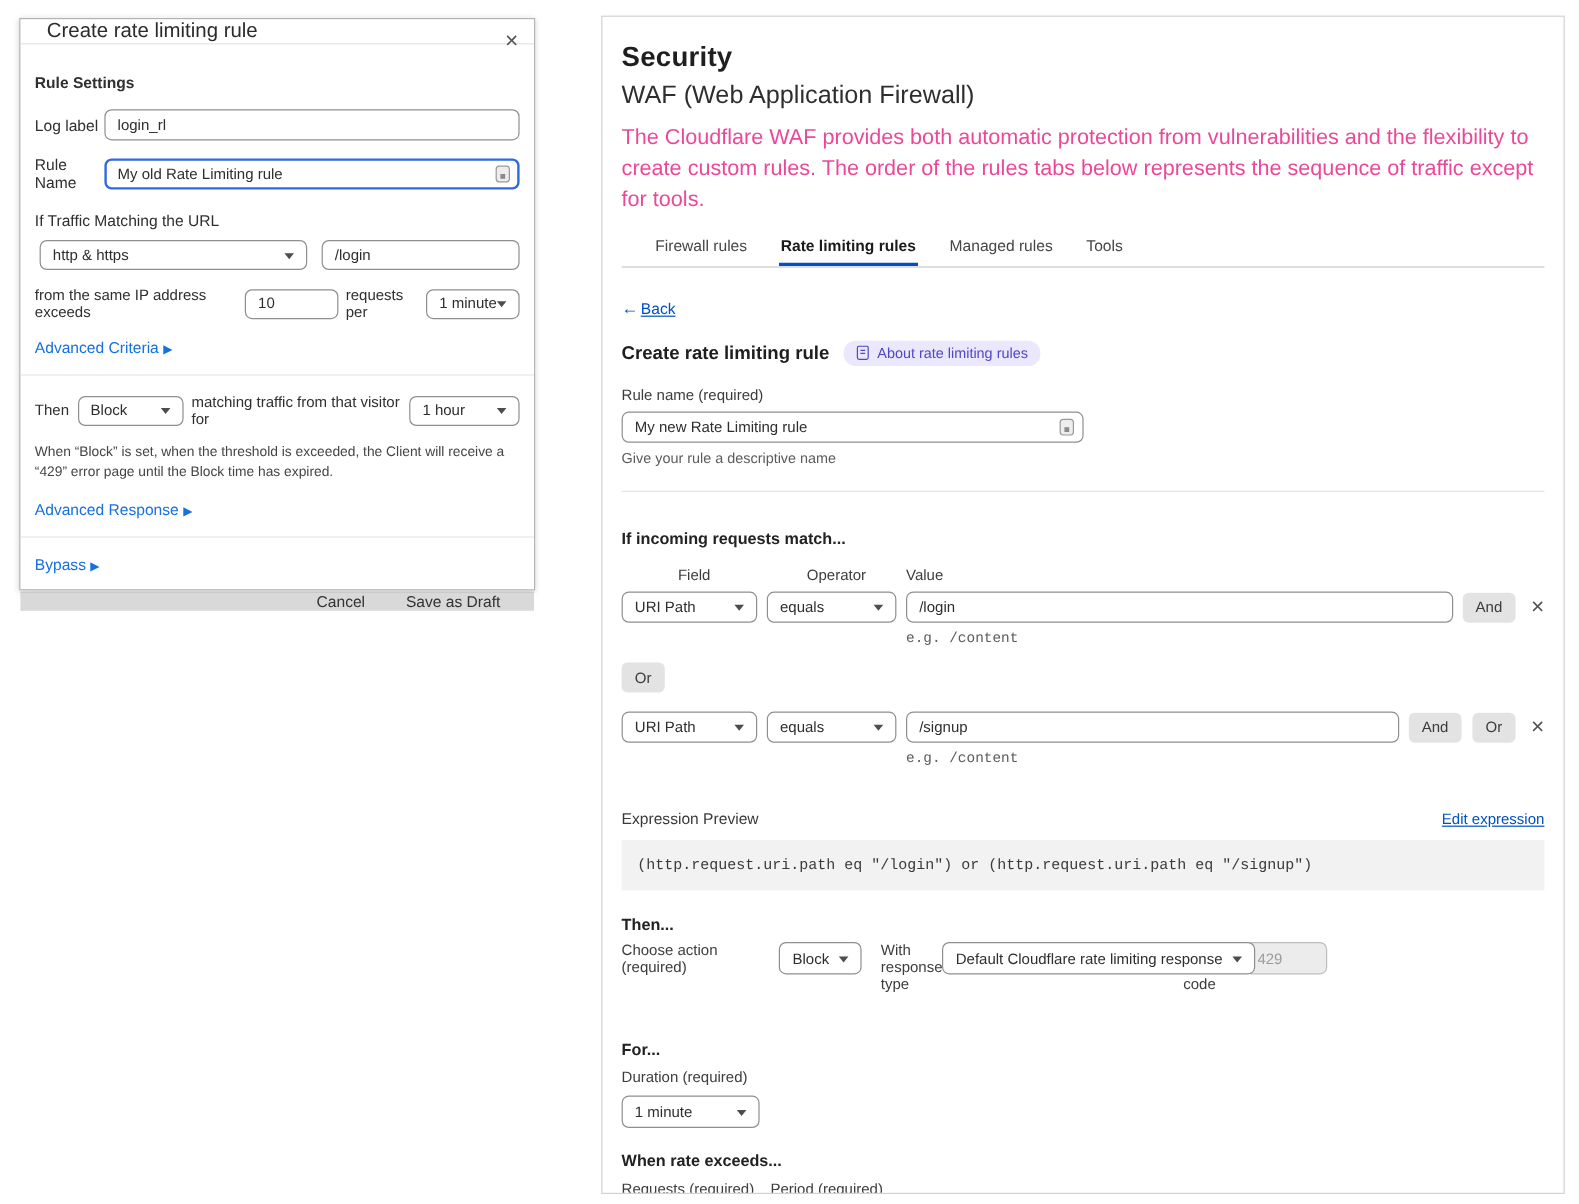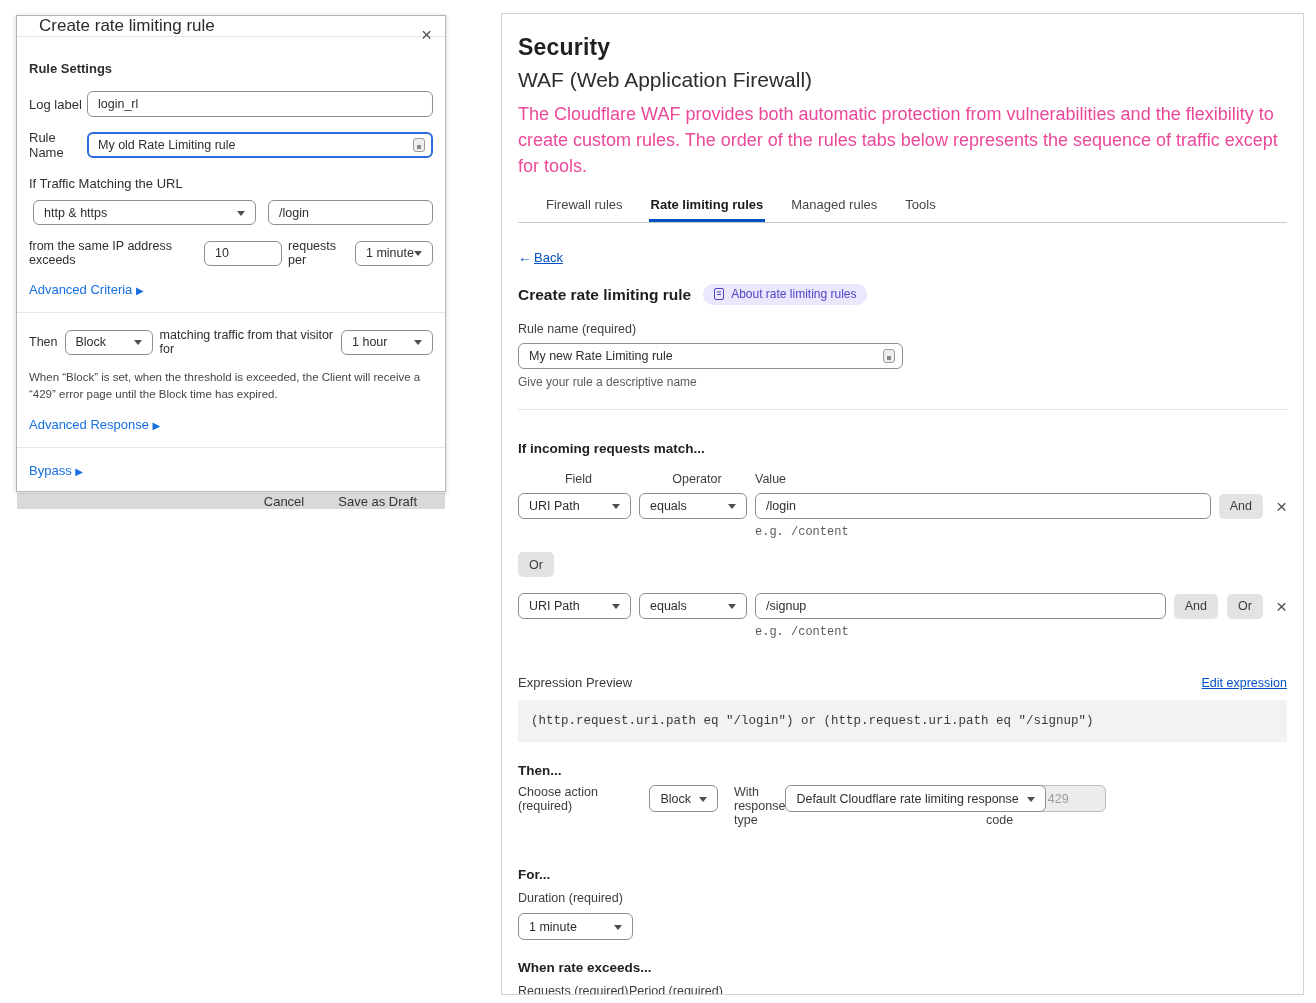--- a/index.html
+++ b/index.html
@@ -102,21 +102,21 @@
   .t-col .field-lbl { margin-bottom:9px; }
   .t-col1 { width:200px; margin-right:16px; }
   .t-col2 { width:234px; margin-right:18px; }
   .t-col3 { width:120px; }
   .sel.h27 { height:27px; }
   .inp.disabled { background:#ececec; border-color:#bdbdbd; color:#9b9b9b; height:27px; }
   .for-sec { margin-top:31px; }
   .for-sec .field-lbl { margin-top:9px; }
   .for-sec .sel { width:115px; margin-top:8px; height:27px; }
   .rate-sec { margin-top:20px; }
-  .rate-labels { display:flex; margin-top:9px; }
+  .rate-labels { display:flex; margin-top:9px;gap:13px; }
   .rate-labels .l1 { width:111px; }
   .rate-ctrls { display:flex; margin-top:7px; }
   .rate-ctrls .inp { width:103px; flex:0 0 103px; height:27px; margin-right:8px; }
   .rate-ctrls .sel { width:109px; height:27px; }
   .doc-icon { width:12px; height:12px; flex:0 0 12px; }
 </style>
 </head>
 <body>
 
 <div class="dialog">

